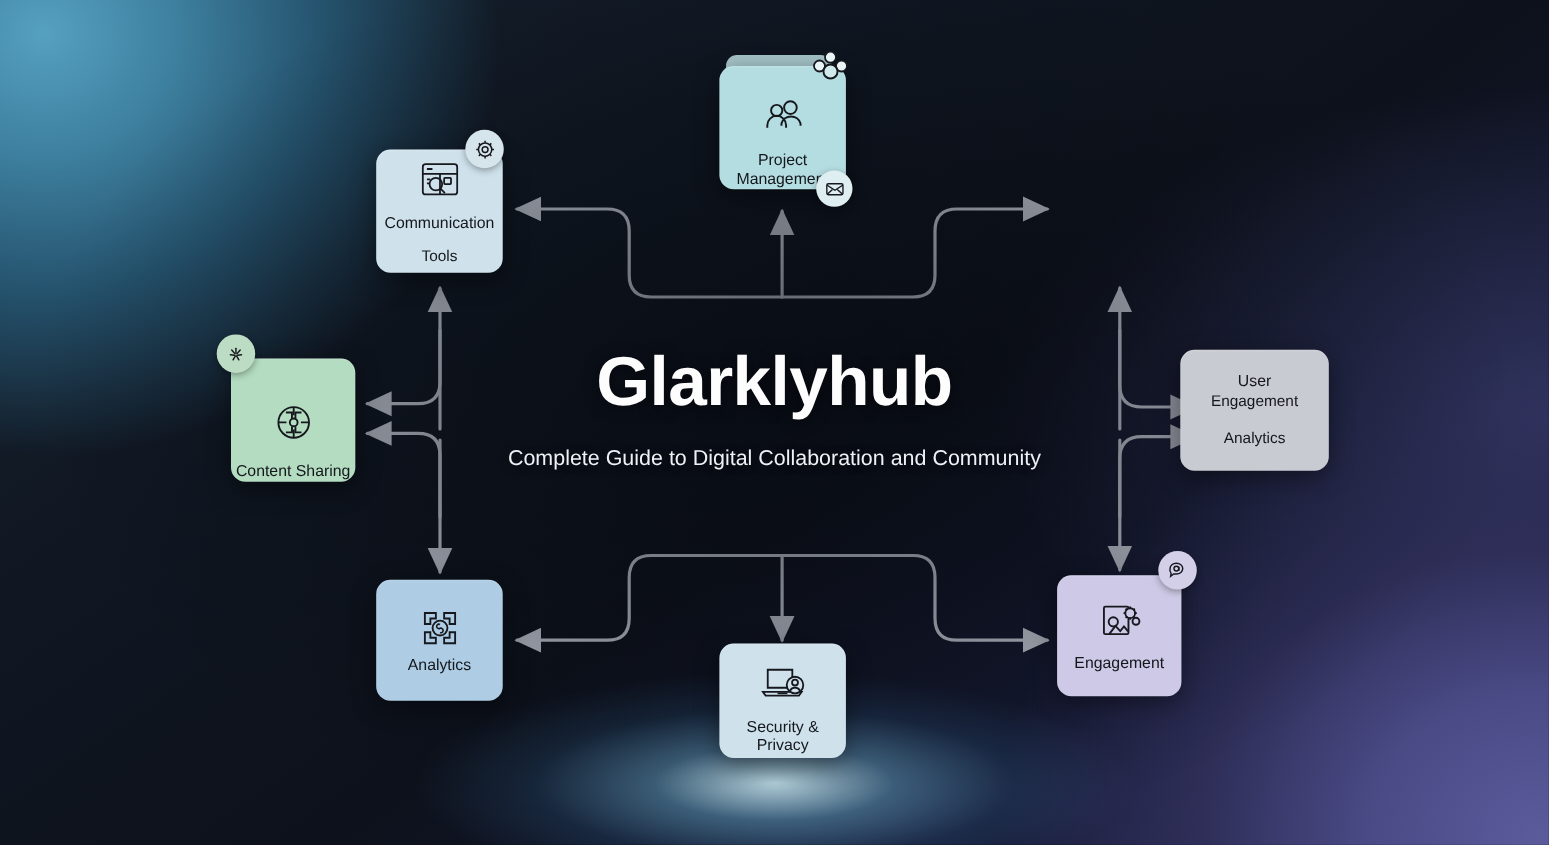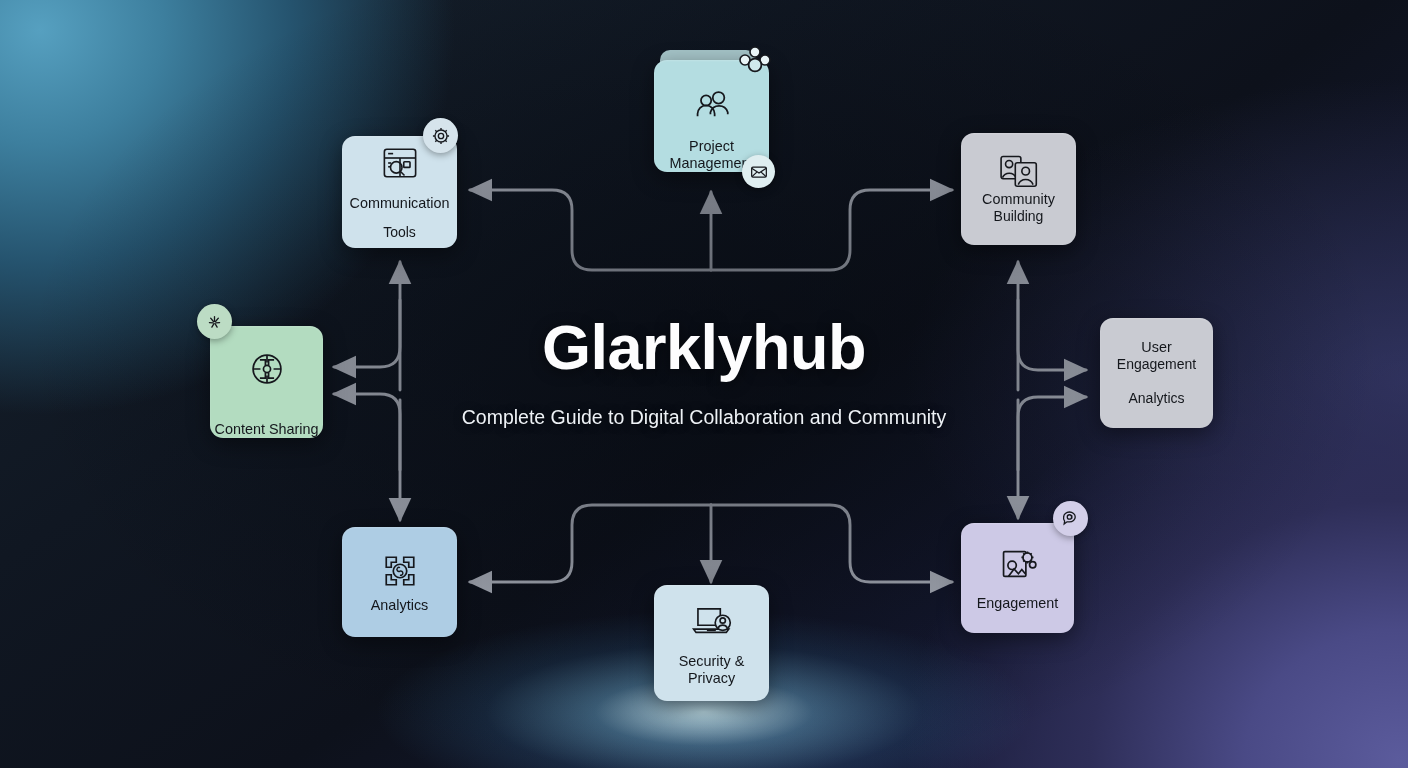--- a/index.html
+++ b/index.html
@@ -121,36 +121,22 @@
     </svg>
   </div>
   <div class="badge" style="left:742px;top:155px;width:33px;height:33px;background:#dfeef0;">
     <svg width="20" height="20" viewBox="0 0 24 24" fill="none" stroke="#16181d" stroke-width="1.5">
       <rect x="3.2" y="6" width="17.6" height="12" rx="1.6"></rect>
       <path d="M3.2 7.4 12 13.2 20.8 7.4"></path>
       <path d="M3.6 17.6 9.4 12.2M20.4 17.6 14.6 12.2"></path>
     </svg>
   </div>
 
-  <div class="node" style="left:961px;top:133px;width:115px;height:112px;background:#c9cbd2;">
-    <span class="nicon">
-      <svg width="42" height="38" viewBox="0 0 34 30" fill="none" stroke="#16181d" stroke-width="1.3">
-        <rect x="2.5" y="2.5" width="16" height="18" rx="1.6"></rect>
-        <circle cx="9" cy="8.6" r="2.9"></circle>
-        <path d="M3.6 19.6a6 6 0 0 1 11 0"></path>
-        <rect x="14" y="7.5" width="17" height="19" rx="1.6" fill="#c9cbd2"></rect>
-        <circle cx="22.4" cy="14.3" r="3.1"></circle>
-        <path d="M16.4 25.2a6.4 6.4 0 0 1 12 0"></path>
-      </svg>
-    </span>
-    <span class="nlabel">Community</span>
-    <span class="nlabel2">Building</span>
-  </div>
-
-  <div class="node" style="left:210px;top:326px;width:113px;height:112px;background:#b3dcc0;justify-content:space-between;padding-top:22px;box-sizing:border-box;">
+
+  <div class="node" style="left:210px;top:326px;width:113px;height:112px;background:#b3dcc0;justify-content:flex-end;padding-top:22px;box-sizing:border-box;">
     <span class="nicon">
       <svg width="42" height="42" viewBox="0 0 32 32" fill="none" stroke="#16181d" stroke-width="1.3">
         <circle cx="16" cy="16" r="10.6"></circle>
         <circle cx="16" cy="16" r="2.7"></circle>
         <path d="M16 5.4v5.6M16 21v5.6M5.4 16h5.6M21 16h5.6"></path>
         <path d="M10.6 9.1h4.2v4.2M21.4 9.1h-4.2v4.2M10.6 22.9h4.2v-4.2M21.4 22.9h-4.2v-4.2"></path>
       </svg>
     </span>
     <span class="nlabel" style="margin-top:16px;">Content Sharing</span>
   </div>
@@ -159,41 +145,41 @@
       <path d="M12 6.5v5.5"></path>
       <path d="M7.6 8.2 10.8 12"></path>
       <path d="M16.4 8.2 13.2 12"></path>
       <path d="M6.2 13.2 10.5 13.6"></path>
       <path d="M17.8 13.2 13.5 13.6"></path>
       <path d="M9 18.4 11.4 14.4"></path>
       <path d="M15 18.4 12.6 14.4"></path>
     </svg>
   </div>
 
-  <div class="node" style="left:1100px;top:318px;width:113px;height:110px;background:#c9cbd2;justify-content:center;">
+  <div class="node" style="left:1073px;top:318px;width:135px;height:110px;background:#c9cbd2;justify-content:center;">
     <span class="nlabel">User</span>
     <span class="nlabel2">Engagement</span>
     <span class="nlabel2" style="margin-top:17px;">Analytics</span>
   </div>
 
   <div class="node" style="left:342px;top:527px;width:115px;height:110px;background:#aecde4;">
     <span class="nicon">
       <svg width="40" height="40" viewBox="0 0 32 32" fill="none" stroke="#16181d" stroke-width="1.35">
         <path d="M5 5h8v4h-4v4H5z"></path>
         <path d="M27 5h-8v4h4v4h4z"></path>
         <path d="M5 27h8v-4h-4v-4H5z"></path>
         <path d="M27 27h-8v-4h4v-4h4z"></path>
         <circle cx="16" cy="16" r="5.4"></circle>
         <path d="M16 13.4a1.6 1.6 0 1 0 0 2.7 1.7 1.7 0 1 1 0 3.2" stroke-width="1.15"></path>
       </svg>
     </span>
     <span class="nlabel" style="margin-top:6px;">Analytics</span>
   </div>
 
-  <div class="node" style="left:654px;top:585px;width:115px;height:116px;background:#cfe2ec;justify-content:flex-start;padding-top:16px;box-sizing:border-box;">
+  <div class="node" style="left:654px;top:585px;width:115px;height:104px;background:#cfe2ec;justify-content:flex-start;padding-top:16px;box-sizing:border-box;">
     <span class="nicon">
       <svg width="46" height="40" viewBox="0 0 36 30" fill="none" stroke="#16181d" stroke-width="1.3">
         <path d="M7 5.5h17.5v12.8H7z"></path>
         <path d="M3.6 21.3h27.5l-1.9 2.6H5.5z"></path>
         <path d="M14 22.3h7"></path>
         <circle cx="26.4" cy="16.4" r="5.9" fill="#cfe2ec"></circle>
         <circle cx="26.4" cy="14.6" r="2.1"></circle>
         <path d="M22.8 20.4a4.1 4.1 0 0 1 7.2 0"></path>
       </svg>
     </span>

